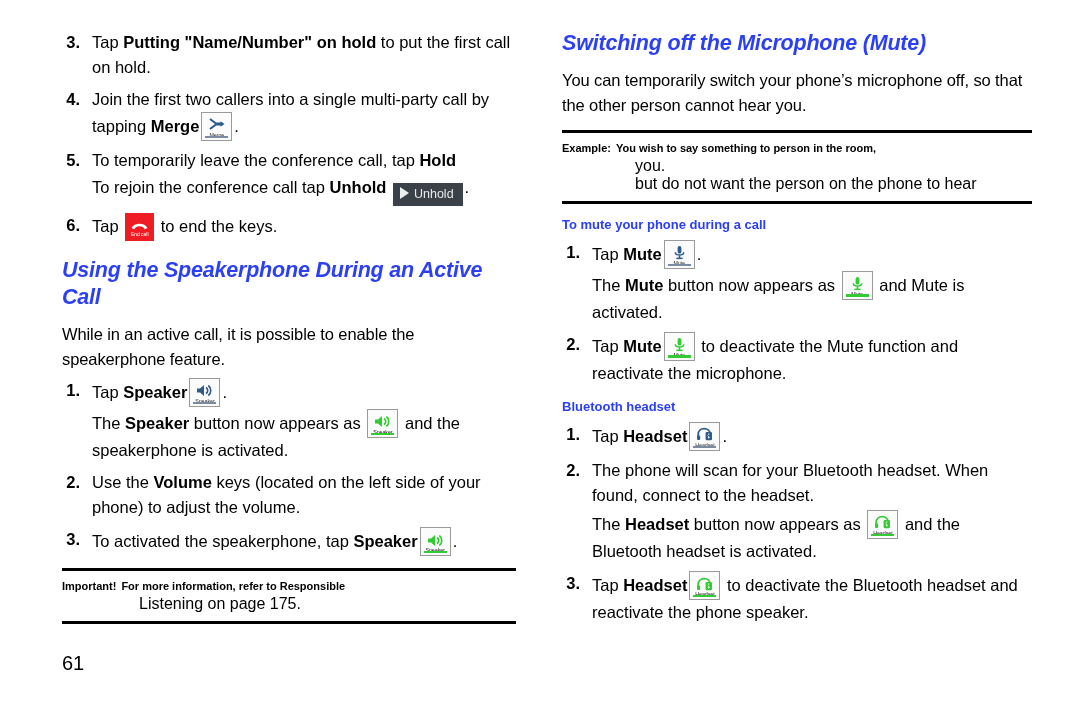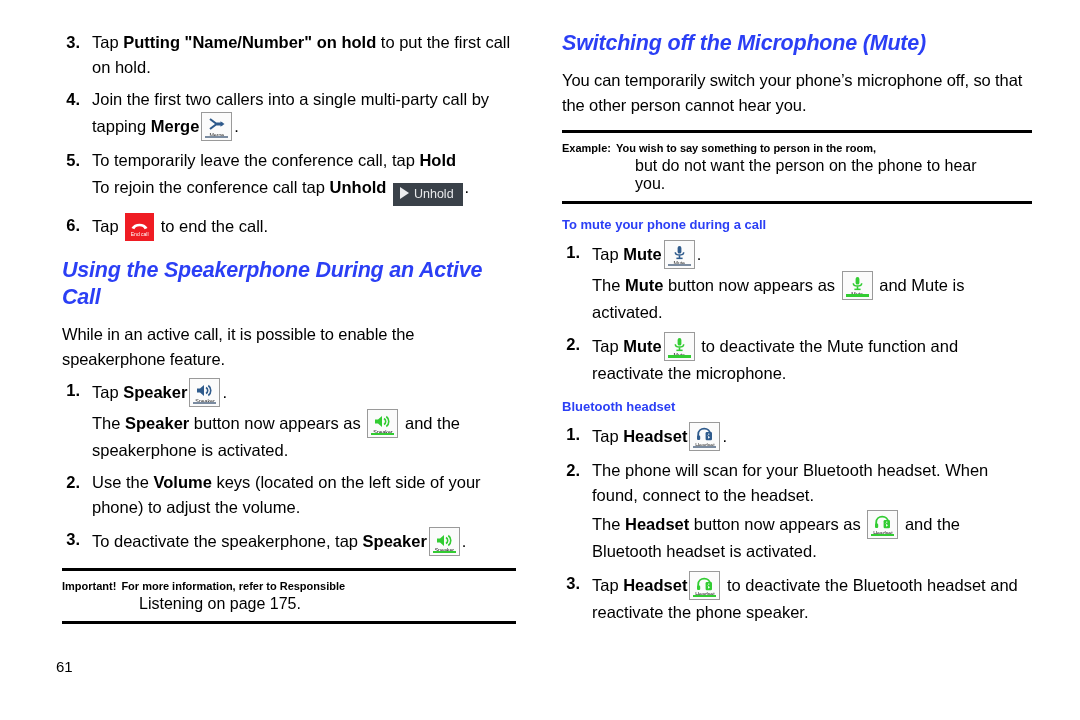--- a/index.html
+++ b/index.html
@@ -81,23 +81,23 @@
     line-height: 1.5;
   }
   .note-label { font-weight: bold; white-space: nowrap; padding-right: 5px; }
   .note-text { flex: 1 1 auto; font-weight: bold; }
   .note-cont { margin-left: 77px; }
   .note-cont2 { margin-left: 73px; }
 
   
   .pagenum {
     position: absolute;
-    left: 56px;
+    left: 62px;
     bottom: 45px;
-    font-size: 15px;
+    font-size: 20px;
   }
 
   
   .ibtn {
     display: inline-block;
     vertical-align: -9px;
     width: 31px; height: 29px;
     border: 1px solid #9a9a9a;
     background: #fbfbfb;
     position: relative;
@@ -201,21 +201,21 @@
         <div class="onum">5.</div>
         <div class="obody"><span>To temporarily leave the conference call, tap </span><b>Hold</b>
           <div class="subpara"><span>To rejoin the conference call tap </span><b>Unhold</b> <span class="pill"><span class="pglyph play-tri"></span><span>Unhold</span></span><span>.</span></div>
         </div>
       </div>
 
       <div class="oitem">
         <div class="onum">6.</div>
         <div class="obody"><span>Tap </span><span class="endcall"><span class="glyph"><svg width="19" height="12" viewBox="0 0 19 12">
                   <path d="M1.5 9 C4 3.2 15 3.2 17.5 9 L14.6 10.2 C13.9 8.2 12.2 7.2 9.5 7.2 C6.8 7.2 5.1 8.2 4.4 10.2 Z" fill="#ffffff"></path>
-                </svg></span><span class="cap">End call</span></span><span> to end the call.</span></div>
+                </svg></span><span class="cap">End call</span></span><span> to end the keys.</span></div>
       </div>
 
       <div class="h-blue-big">Using the Speakerphone During an Active Call</div>
 
       <p class="para">While in an active call, it is possible to enable the speakerphone feature.</p>
 
       <div class="oitem">
         <div class="onum">1.</div>
         <div class="obody"><span>Tap </span><b>Speaker</b><span class="ibtn"><span class="glyph"><svg width="17" height="15" viewBox="0 0 17 15">
                   <path d="M1 5.5 L4 5.5 L8 2 L8 13 L4 9.5 L1 9.5 Z" fill="#2f5b8c"></path>
@@ -230,21 +230,21 @@
         </div>
       </div>
 
       <div class="oitem">
         <div class="onum">2.</div>
         <div class="obody"><span>Use the </span><b>Volume</b><span> keys (located on the left side of your phone) to adjust the volume.</span></div>
       </div>
 
       <div class="oitem">
         <div class="onum">3.</div>
-        <div class="obody"><span>To deactivate the speakerphone, tap </span><b>Speaker</b><span class="ibtn on"><span class="glyph"><svg width="17" height="15" viewBox="0 0 17 15">
+        <div class="obody"><span>To activated the speakerphone, tap </span><b>Speaker</b><span class="ibtn on"><span class="glyph"><svg width="17" height="15" viewBox="0 0 17 15">
                   <path d="M1 5.5 L4 5.5 L8 2 L8 13 L4 9.5 L1 9.5 Z" fill="#32cc32"></path>
                   <path d="M10 4.5 C12.3 6 12.3 9 10 10.5" stroke="#32cc32" stroke-width="1.6" fill="none"></path>
                   <path d="M12.3 2.5 C15.6 5 15.6 10 12.3 12.5" stroke="#32cc32" stroke-width="1.6" fill="none"></path>
                 </svg></span><span class="cap">Speaker</span><span class="bar"></span></span><span>.</span></div>
       </div>
 
       <hr class="rule-thick">
       <div class="note">
         <div class="note-body">
           <span class="note-label">Important!</span>
@@ -261,22 +261,22 @@
       <div class="h-blue-big" style="margin-top:0">Switching off the Microphone (Mute)</div>
 
       <p class="para">You can temporarily switch your phone’s microphone off, so that the other person cannot hear you.</p>
 
       <hr class="rule-thick">
       <div class="note">
         <div class="note-body">
           <span class="note-label">Example:</span>
           <span class="note-text">You wish to say something to person in the room,</span>
         </div>
+        <div class="note-cont2">you.</div>
         <div class="note-cont2">but do not want the person on the phone to hear</div>
-        <div class="note-cont2">you.</div>
       </div>
       <hr class="rule-thick" style="margin-top:0">
 
       <div class="h-blue-small">To mute your phone during a call</div>
 
       <div class="oitem">
         <div class="onum">1.</div>
         <div class="obody"><span>Tap </span><b>Mute</b><span class="ibtn"><span class="glyph"><svg width="13" height="15" viewBox="0 0 13 15">
                   <rect x="4.6" y="1" width="3.8" height="7.6" rx="1.9" fill="#2f5b8c"></rect>
                   <path d="M2.3 7.2 C2.3 11 10.7 11 10.7 7.2" stroke="#2f5b8c" stroke-width="1.5" fill="none"></path>

